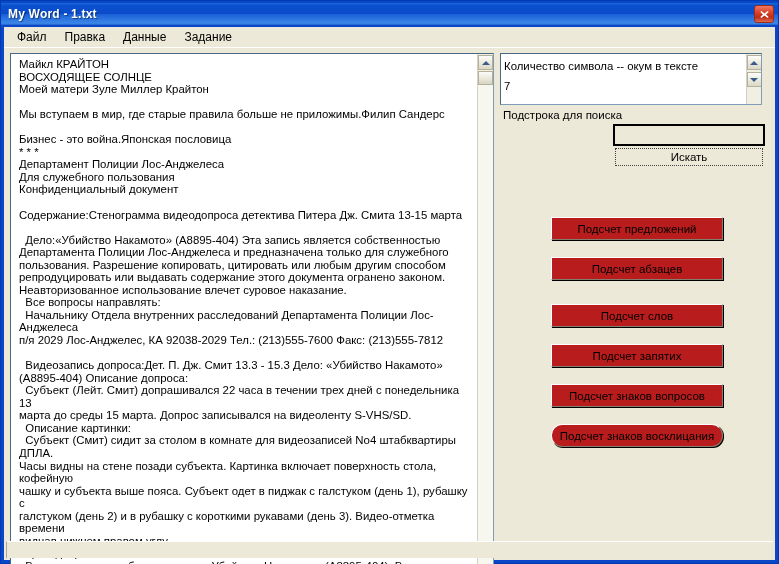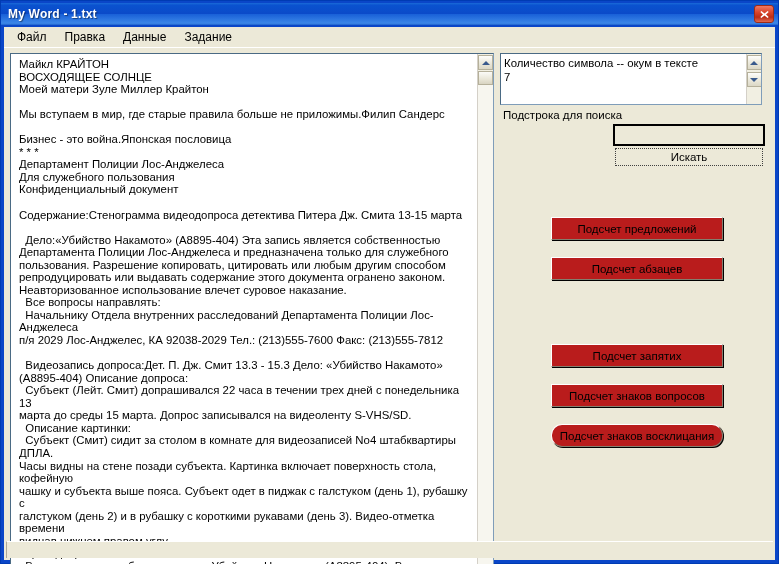--- a/index.html
+++ b/index.html
@@ -146,21 +146,21 @@
     border: 1px solid #7f9db9;
     border-top-color: #4a6a84;
     border-left-color: #4a6a84;
     display: flex;
     overflow: hidden;
   }
   #result-text {
     flex: 1 1 auto;
     padding: 2px 3px 0 3px;
     font-size: 11.4px;
-    line-height: 14px;
+    line-height: 20px;
     color: #000;
     white-space: pre-wrap;
     overflow: hidden;
   }
   .vscroll.compact { flex:0 0 15px; width:15px; justify-content:flex-start; }
 
   #search-label {
     position: absolute;
     left: 5px; top: 56px;
     font-size: 11.5px;
@@ -317,20 +317,21 @@
 
       <div id="search-label">Подстрока для поиска</div>
 
 
       <button id="search-btn">
         <span class="focusring">Искать</span>
       </button>
 
       <button class="action-btn" style="top:164px;">Подсчет предложений</button>
       <button class="action-btn" style="top:204px;">Подсчет абзацев</button>
+      <button class="action-btn" style="top:251px;">Подсчет слов</button>
       <button class="action-btn" style="top:291px;">Подсчет запятих</button>
       <button class="action-btn" style="top:331px;">Подсчет знаков вопросов</button>
       <button class="action-btn" style="top:371px;border-radius:11px;">Подсчет знаков восклицания</button>
 
     </div>
 
     <div id="statusbar"></div>
 
   </div>
 </div>

